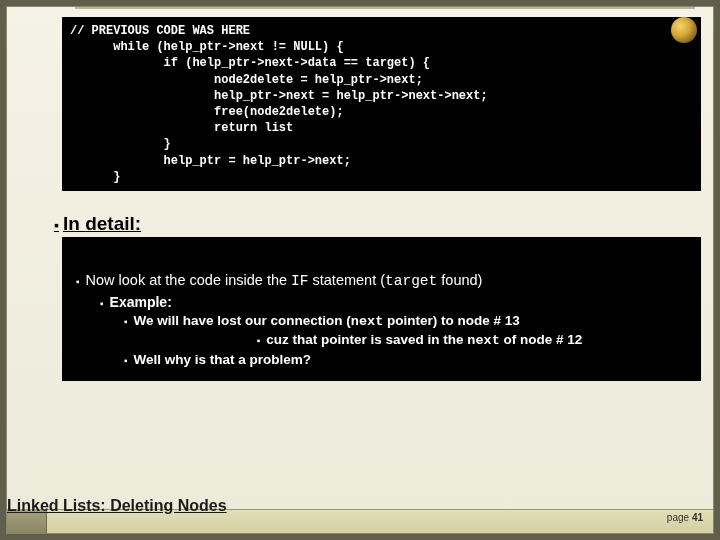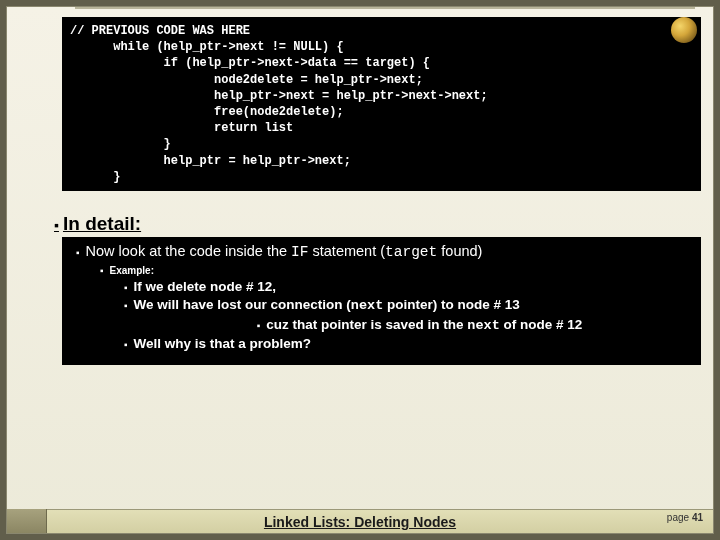--- a/index.html
+++ b/index.html
@@ -60,25 +60,25 @@
   }
   .detail-heading::before { content: "▪"; margin-right: 4px; font-size: 14px; }
   .black-box {
     background: #000;
     margin: 2px 12px 0 55px;
     color: #fff;
     padding: 5px 10px 12px 10px;
     font-size: 14.5px;
     line-height: 1.3;
   }
-  .line1 { padding-left: 4px; }
+  .line1 { padding-left: 4px; margin-top: 29px; }
   .line1::before, .sub1::before, .sub2::before, .sub3::before {
     content: "▪"; margin-right: 6px; font-size: 10px;
   }
-  .sub1 { padding-left: 28px; font-size: 10px; font-weight: bold; padding-top: 2px;}
+  .sub1 { padding-left: 28px; font-size: 14px; font-weight: bold; padding-top: 2px;}
   .sub2 { padding-left: 52px; font-size: 13.5px; font-weight: bold; padding-top: 1px;}
   .sub3 { padding-left: 76px; font-size: 13.5px; font-weight: bold; padding-top: 1px; text-align: center;}
   .mono { font-family: 'Courier New', monospace; }
   .footer-band {
     position: absolute;
     bottom: 0;
     left: 0;
     right: 0;
     height: 24px;
     background: linear-gradient(to bottom, #e2dfb7 0%, #d3cfa3 100%);
@@ -86,24 +86,23 @@
   }
   .footer-left-dark {
     position: absolute;
     bottom: 0; left: 0;
     width: 40px; height: 24px;
     background: linear-gradient(to bottom, #a7a27e, #8b8663);
     border-right: 1px solid #6e6a4d;
   }
   .footer-title {
     position: absolute;
-    bottom: 3px;
+    bottom: 18px;
     left: 0; right: 0;
-    text-align: center;
-    font-size: 14px;
+    font-size: 16px;
     font-weight: bold;
     color: #1a1a1a;
     text-decoration: underline;
   }
   .page-num {
     position: absolute;
     bottom: 10px;
     right: 10px;
     font-size: 10px;
     color: #333;
@@ -127,21 +126,20 @@
 <span>                    return list</span>
 <span>             }</span>
 <span>             help_ptr = help_ptr-&gt;next;</span>
 <span>      }</span></div>
 
   <div class="detail-heading"><span>In detail:</span></div>
 
   <div class="black-box">
     <div class="line1"><span>Now look at the code inside the </span><span class="mono">IF</span><span> statement (</span><span class="mono">target</span><span> found)</span></div>
     <div class="sub1">Example:</div>
-    <div class="sub2">If we delete node # 12,</div>
     <div class="sub2"><span>We will have lost our connection (</span><span class="mono">next</span><span> pointer) to node # 13</span></div>
     <div class="sub3"><span>cuz that pointer is saved in the </span><span class="mono">next</span><span> of node # 12</span></div>
     <div class="sub2">Well why is that a problem?</div>
   </div>
 
   <div class="footer-band"></div>
   <div class="footer-left-dark"></div>
   <div class="footer-title">Linked Lists:  Deleting Nodes</div>
   <div class="page-num"><span>page </span><span class="n">41</span></div>
 </div>

